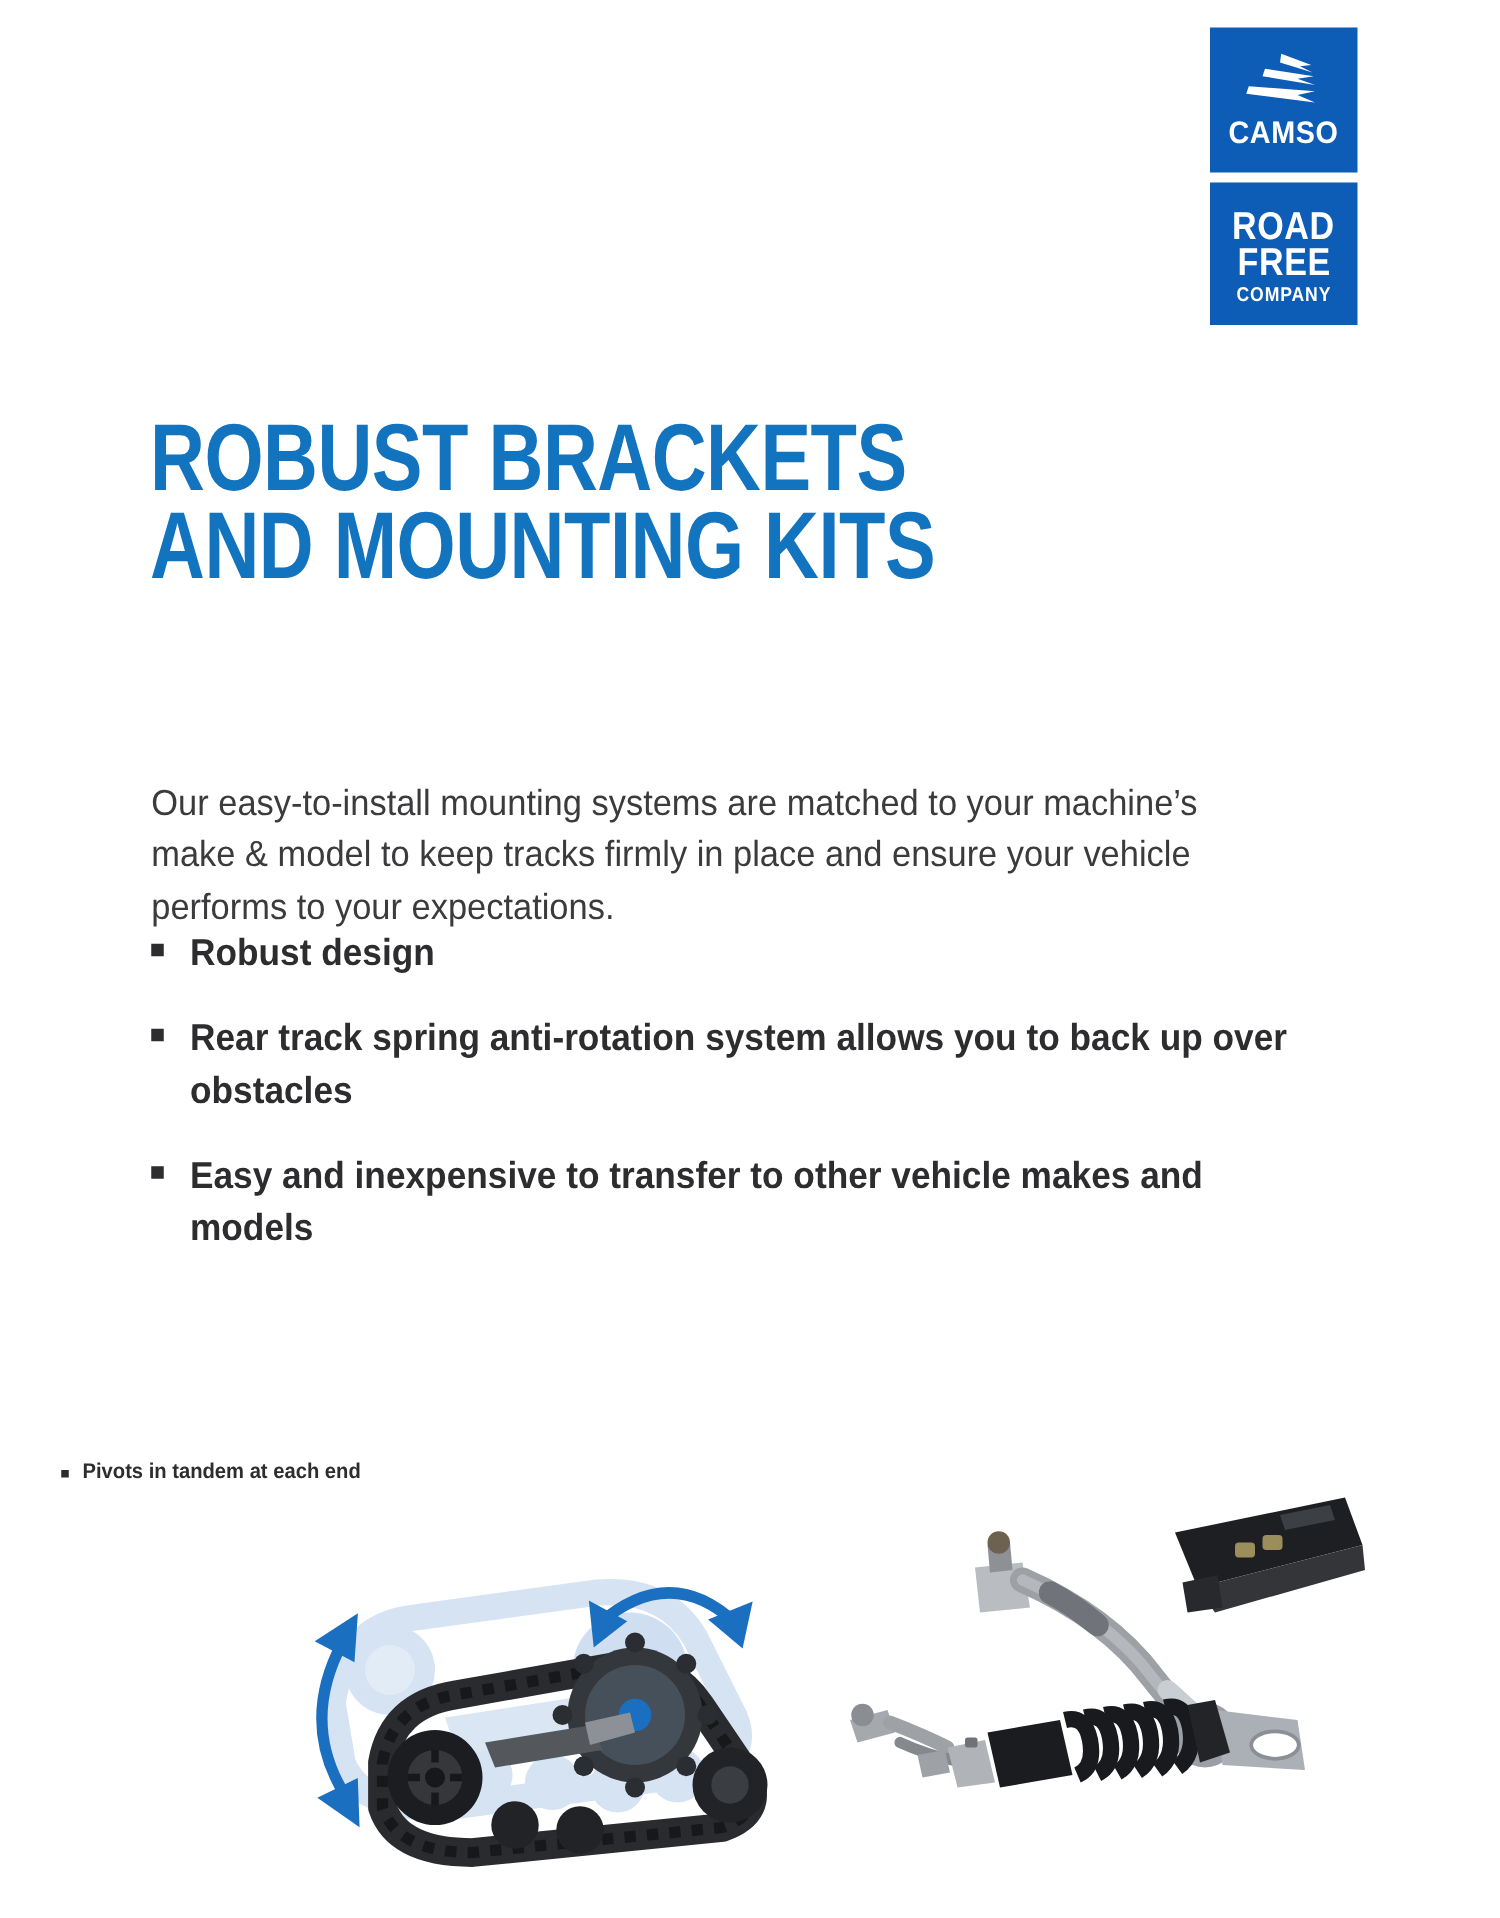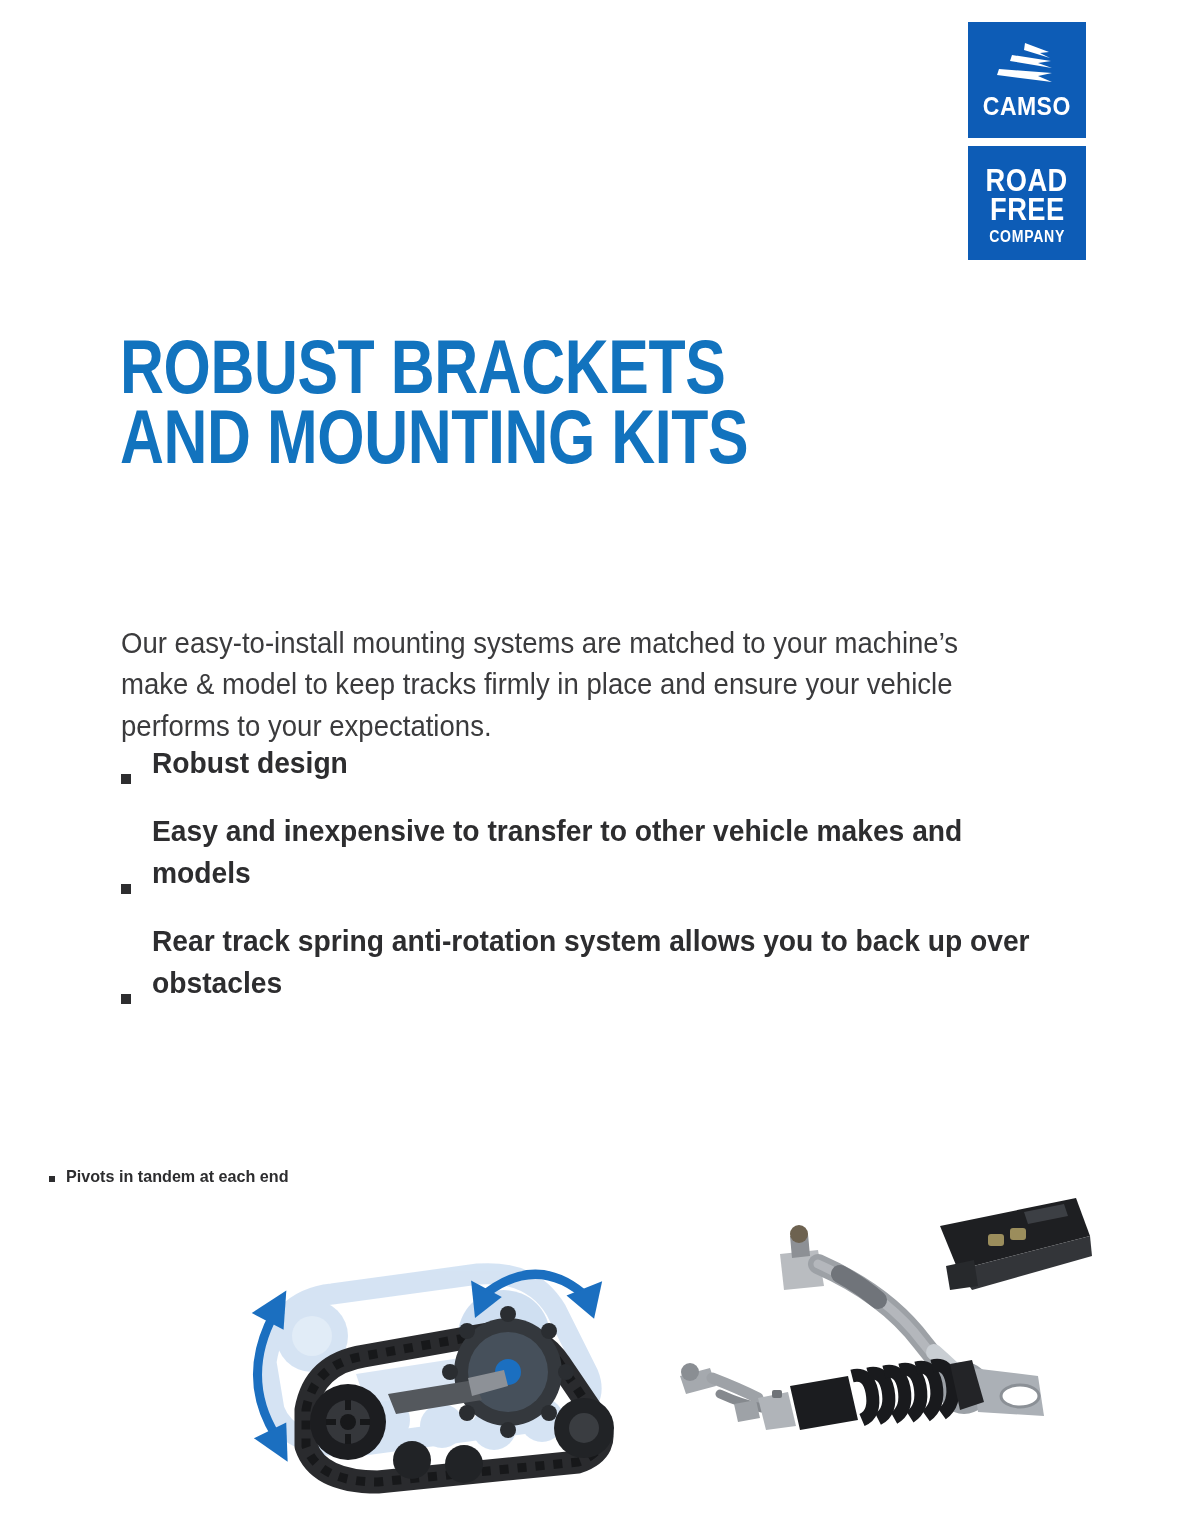--- a/index.html
+++ b/index.html
@@ -109,21 +109,21 @@
 
   
   .bullets {
     position: absolute;
     left: 121px;
     top: 742px;
     width: 980px;
   }
   .bullet-item {
     display: flex;
-    align-items: flex-end;
+    align-items: flex-start;
     margin-bottom: 26px;
   }
   .bullet-marker {
     width: 10px;
     height: 10px;
     background: #2d2d2f;
     margin-top: 13px;
     margin-right: 21px;
     flex: 0 0 auto;
   }
@@ -215,25 +215,25 @@
 
   <p class="intro">Our easy-to-install mounting systems are matched to your machine’s make &amp; model to keep tracks firmly in place and ensure your vehicle performs to your expectations.</p>
 
   <div class="bullets">
     <div class="bullet-item">
       <span class="bullet-marker"></span>
       <span class="bullet-text">Robust design</span>
     </div>
     <div class="bullet-item">
       <span class="bullet-marker"></span>
-      <span class="bullet-text">Easy and inexpensive to transfer to other vehicle makes and models</span>
+      <span class="bullet-text">Rear track spring anti-rotation system allows you to back up over obstacles</span>
     </div>
     <div class="bullet-item">
       <span class="bullet-marker"></span>
-      <span class="bullet-text">Rear track spring anti-rotation system allows you to back up over obstacles</span>
+      <span class="bullet-text">Easy and inexpensive to transfer to other vehicle makes and models</span>
     </div>
   </div>
 
   <div class="caption">
     <span class="caption-marker"></span>
     <span class="caption-text">Pivots in tandem at each end</span>
   </div>
 
   <div class="figure-track">
     <svg viewBox="0 0 420 290">

